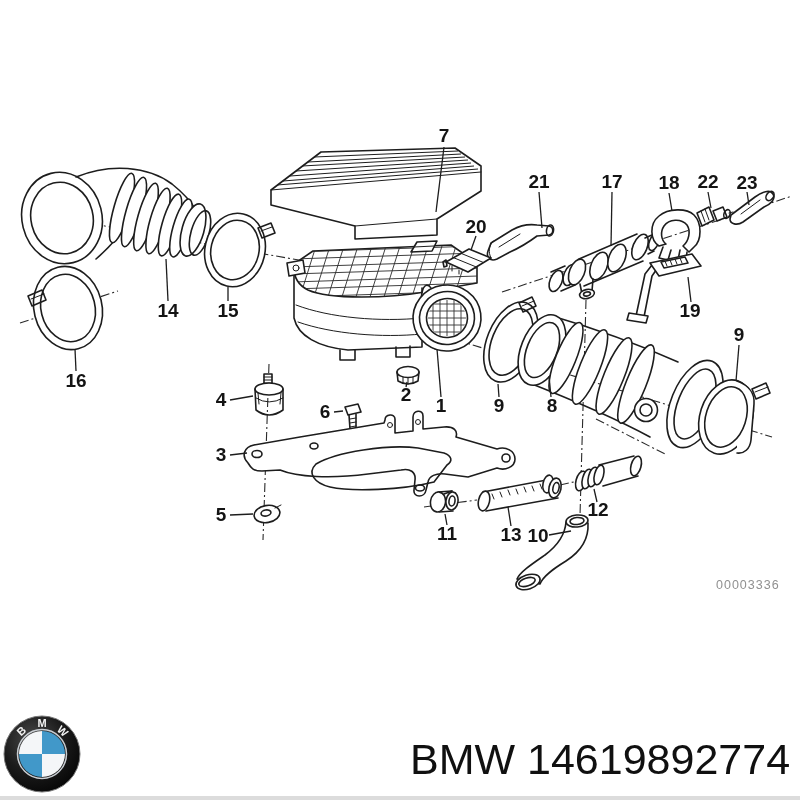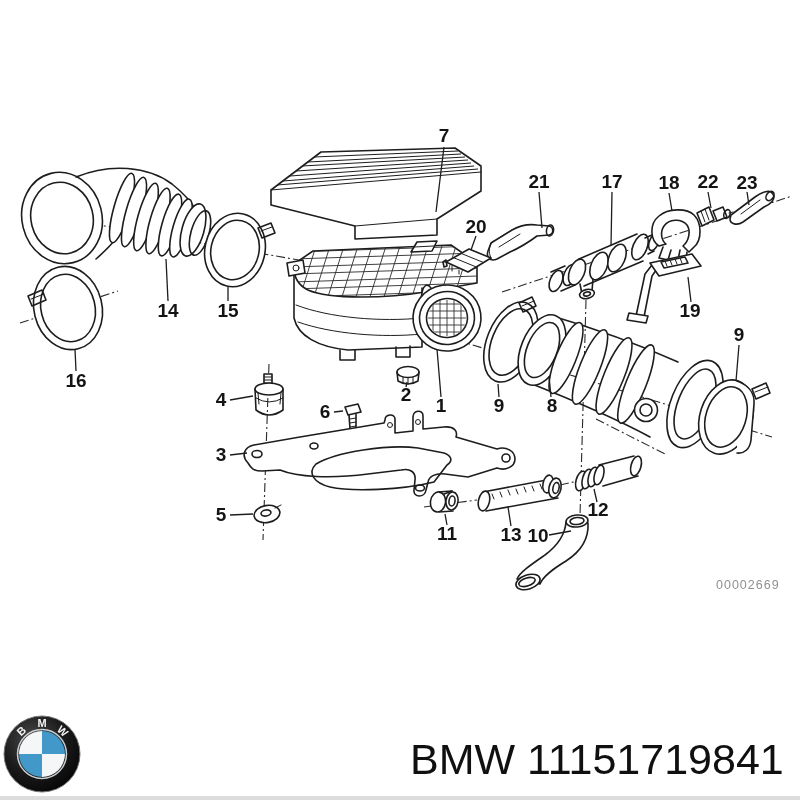--- a/index.html
+++ b/index.html
@@ -354,21 +354,21 @@
     <text class="callout" x="739" y="341">9</text>
     <text class="callout" x="221" y="461">3</text>
     <text class="callout" x="221" y="521">5</text>
     <text class="callout" x="447" y="540">11</text>
     <text class="callout" x="511" y="541">13</text>
     <text class="callout" x="538" y="542">10</text>
     <text class="callout" x="598" y="516">12</text>
   </g>
 </svg>
 
-<div class="watermark">00002669</div>
+<div class="watermark">00003336</div>
 
 <div>
   <svg class="roundel" width="80" height="80" viewBox="0 0 80 80">
     <defs>
       <radialGradient id="ringGrad" cx="38%" cy="32%" r="75%">
         <stop offset="0%" stop-color="#4a4a4a"></stop>
         <stop offset="55%" stop-color="#1b1b1b"></stop>
         <stop offset="100%" stop-color="#050505"></stop>
       </radialGradient>
     </defs>
@@ -379,18 +379,18 @@
       <path d="M40,41 L40,18 A23,23 0 0 1 63,41 Z" fill="#4198c9"></path>
       <path d="M40,41 L63,41 A23,23 0 0 1 40,64 Z" fill="#f4f6f8"></path>
       <path d="M40,41 L40,64 A23,23 0 0 1 17,41 Z" fill="#4198c9"></path>
     </g>
     <g font-family="Liberation Sans, sans-serif" font-size="11" font-weight="bold" fill="#f2f2f2" text-anchor="middle">
       <text x="40" y="14" transform="rotate(-42 40 41)">B</text>
       <text x="40" y="14">M</text>
       <text x="40" y="14" transform="rotate(42 40 41)">W</text>
     </g>
   </svg>
-  <div class="caption">BMW 11151719841</div>
+  <div class="caption">BMW 14619892774</div>
 </div>
 
 <div class="bottom-strip"></div>
 
 </div>
 
 </body></html>

